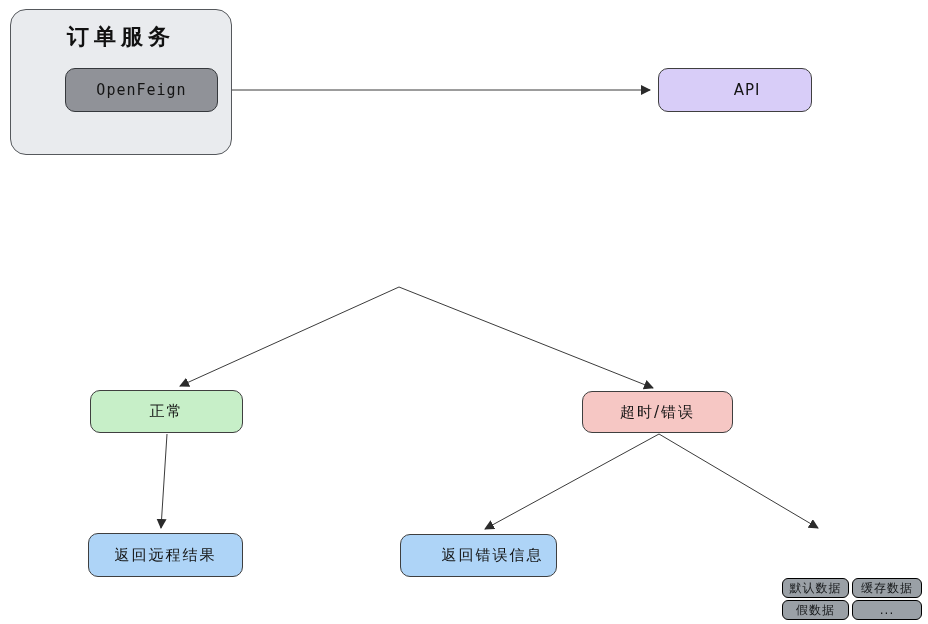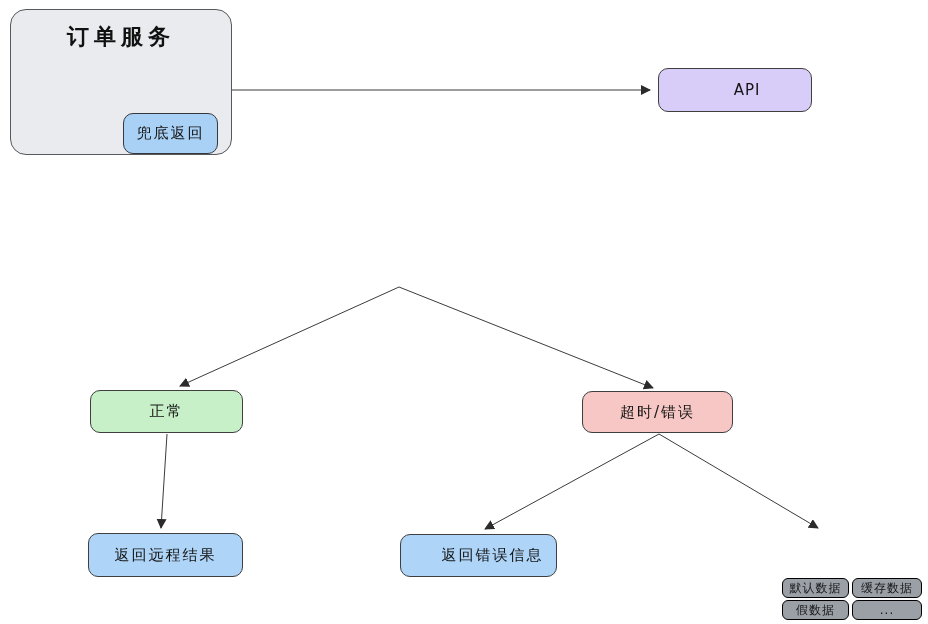--- a/index.html
+++ b/index.html
@@ -106,21 +106,21 @@
     <line x1="399" y1="287" x2="653" y2="388" marker-end="url(#arrow)"></line>
     <line x1="167" y1="434" x2="161" y2="528" marker-end="url(#arrow)"></line>
     <line x1="659" y1="434" x2="485" y2="529" marker-end="url(#arrow)"></line>
     <line x1="659" y1="434" x2="818" y2="528" marker-end="url(#arrow)"></line>
   </svg>
 
   <div class="container-box">
     <div class="container-title">订单服务</div>
   </div>
 
-  <div class="node fallback">兜底返回</div>
+  <div class="node openfeign">OpenFeign</div>
 
   <div class="node purple api">API</div>
 
   <div class="node green normal">正常</div>
   <div class="node pink timeout">超时/错误</div>
 
   <div class="node blue rrr">返回远程结果</div>
   <div class="node blue rei">返回错误信息</div>
 
   <div class="node chip chip1">默认数据</div>

